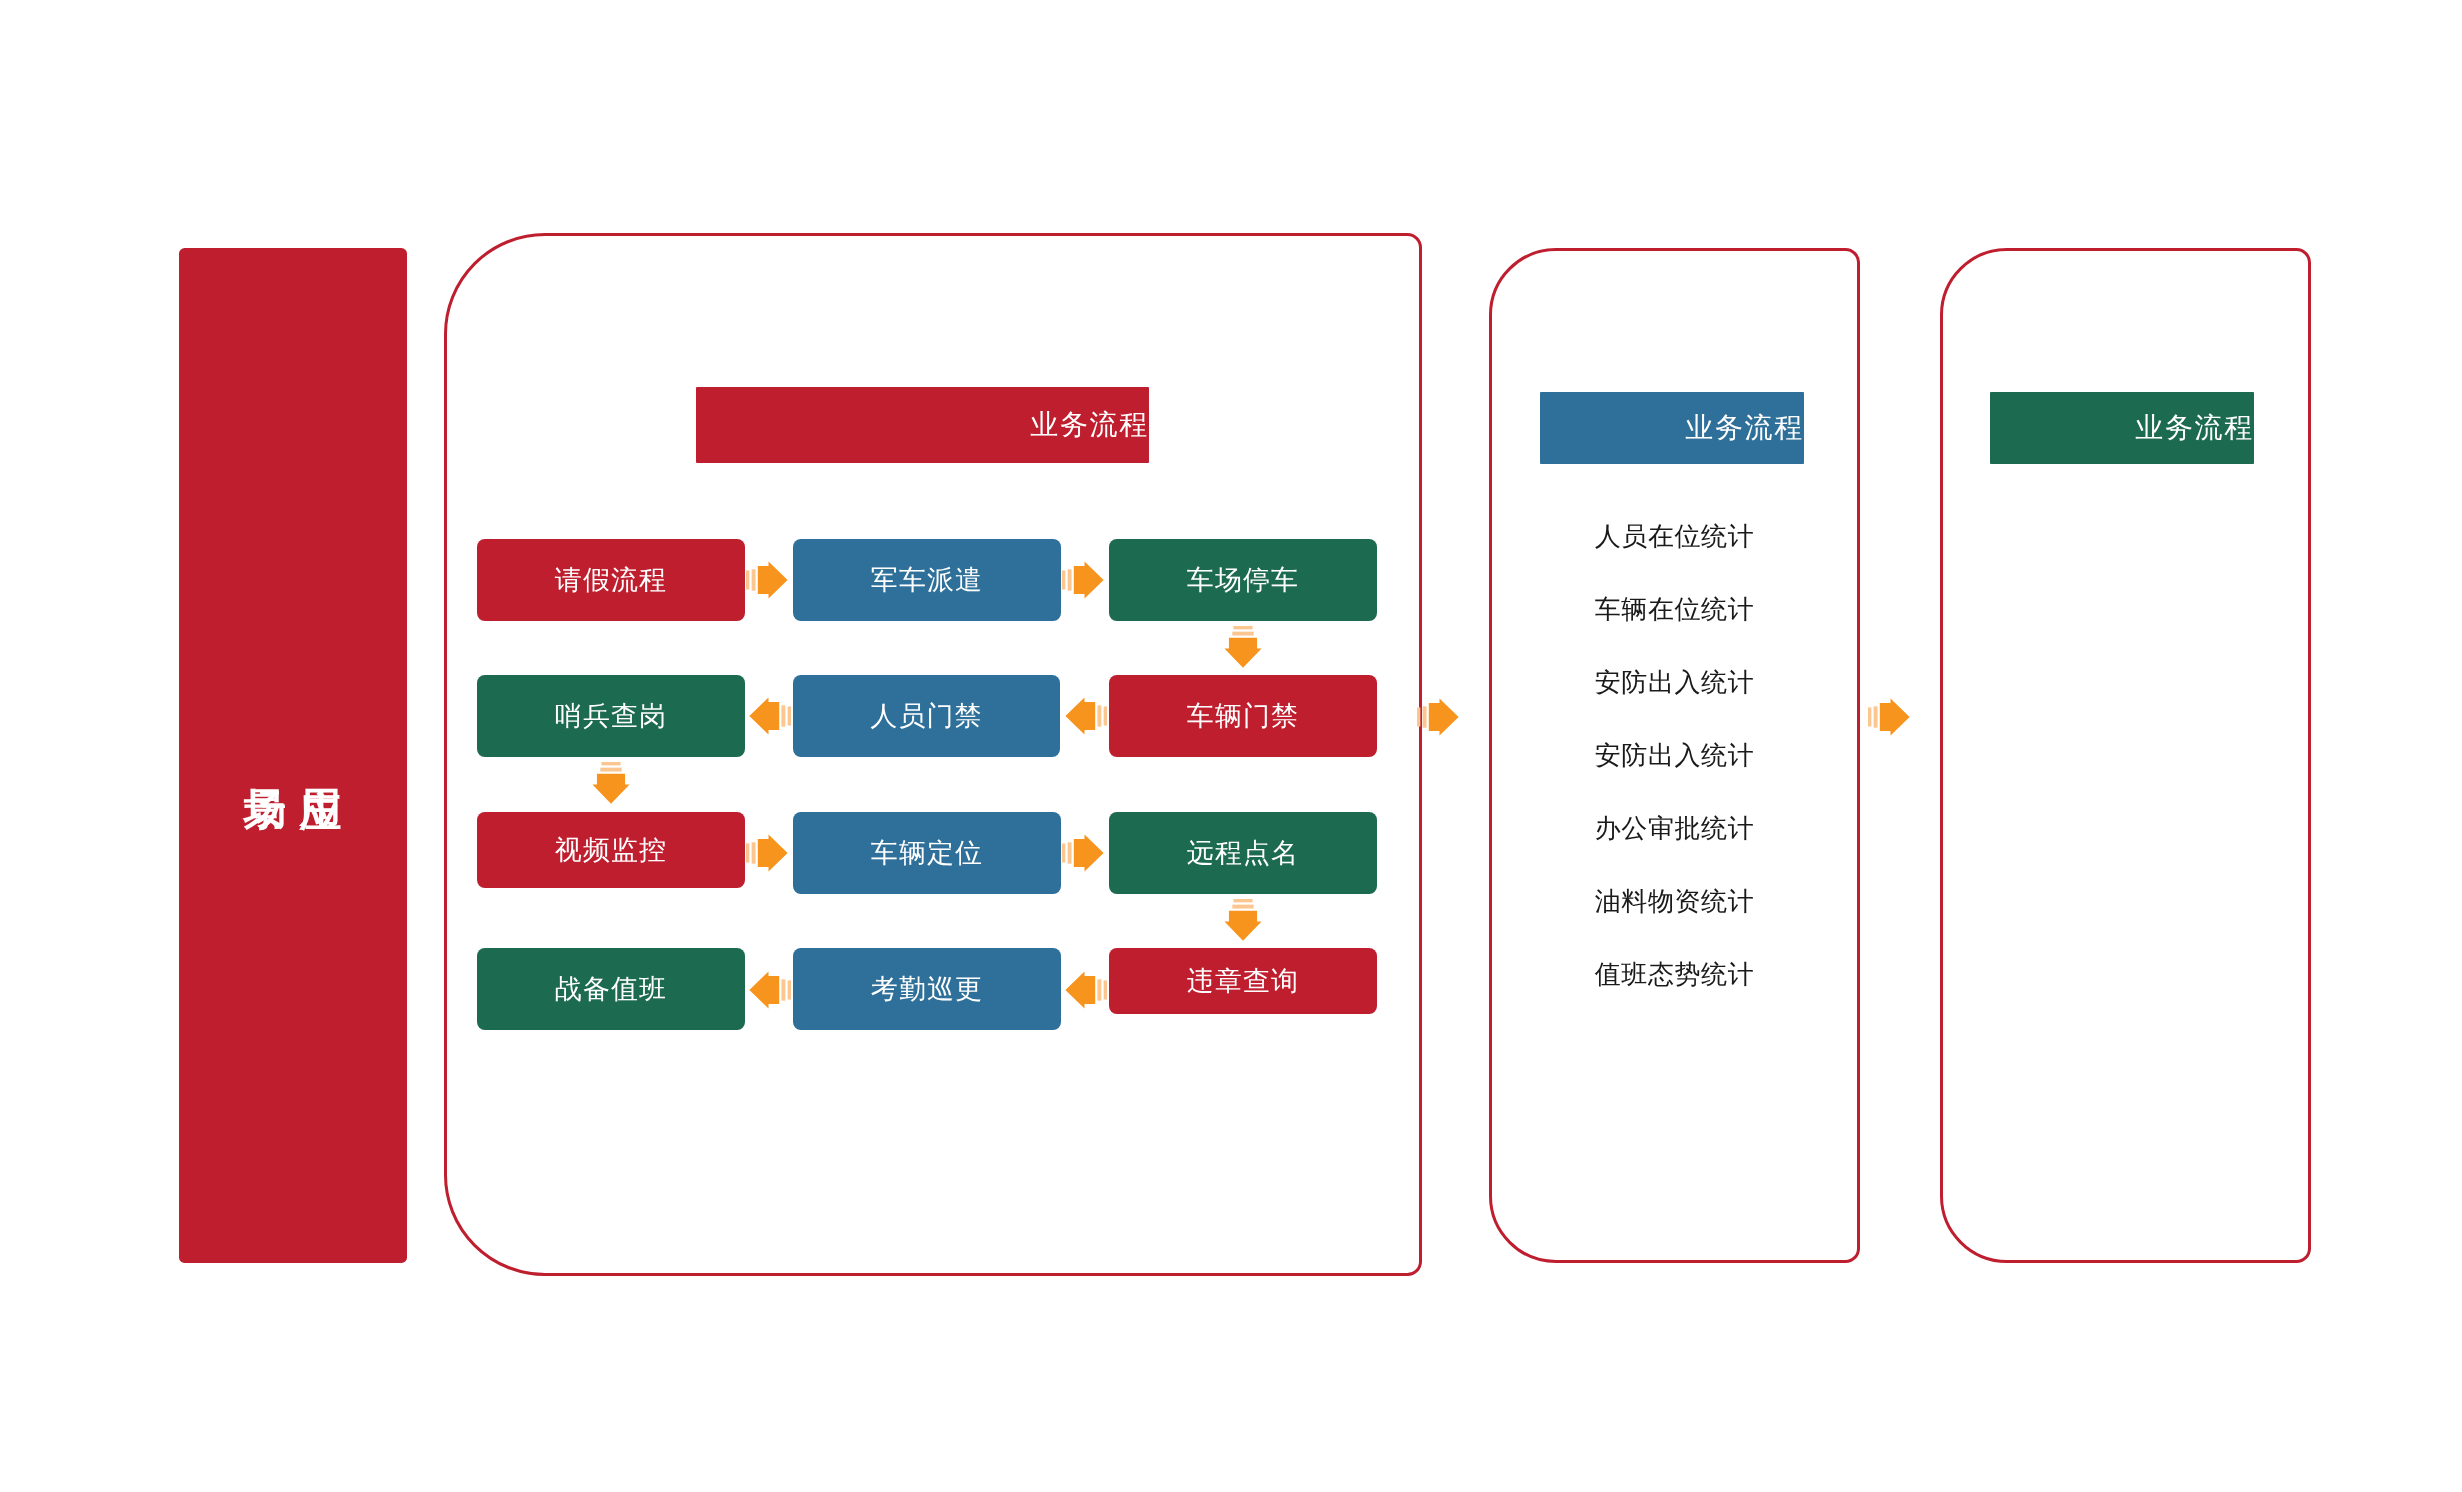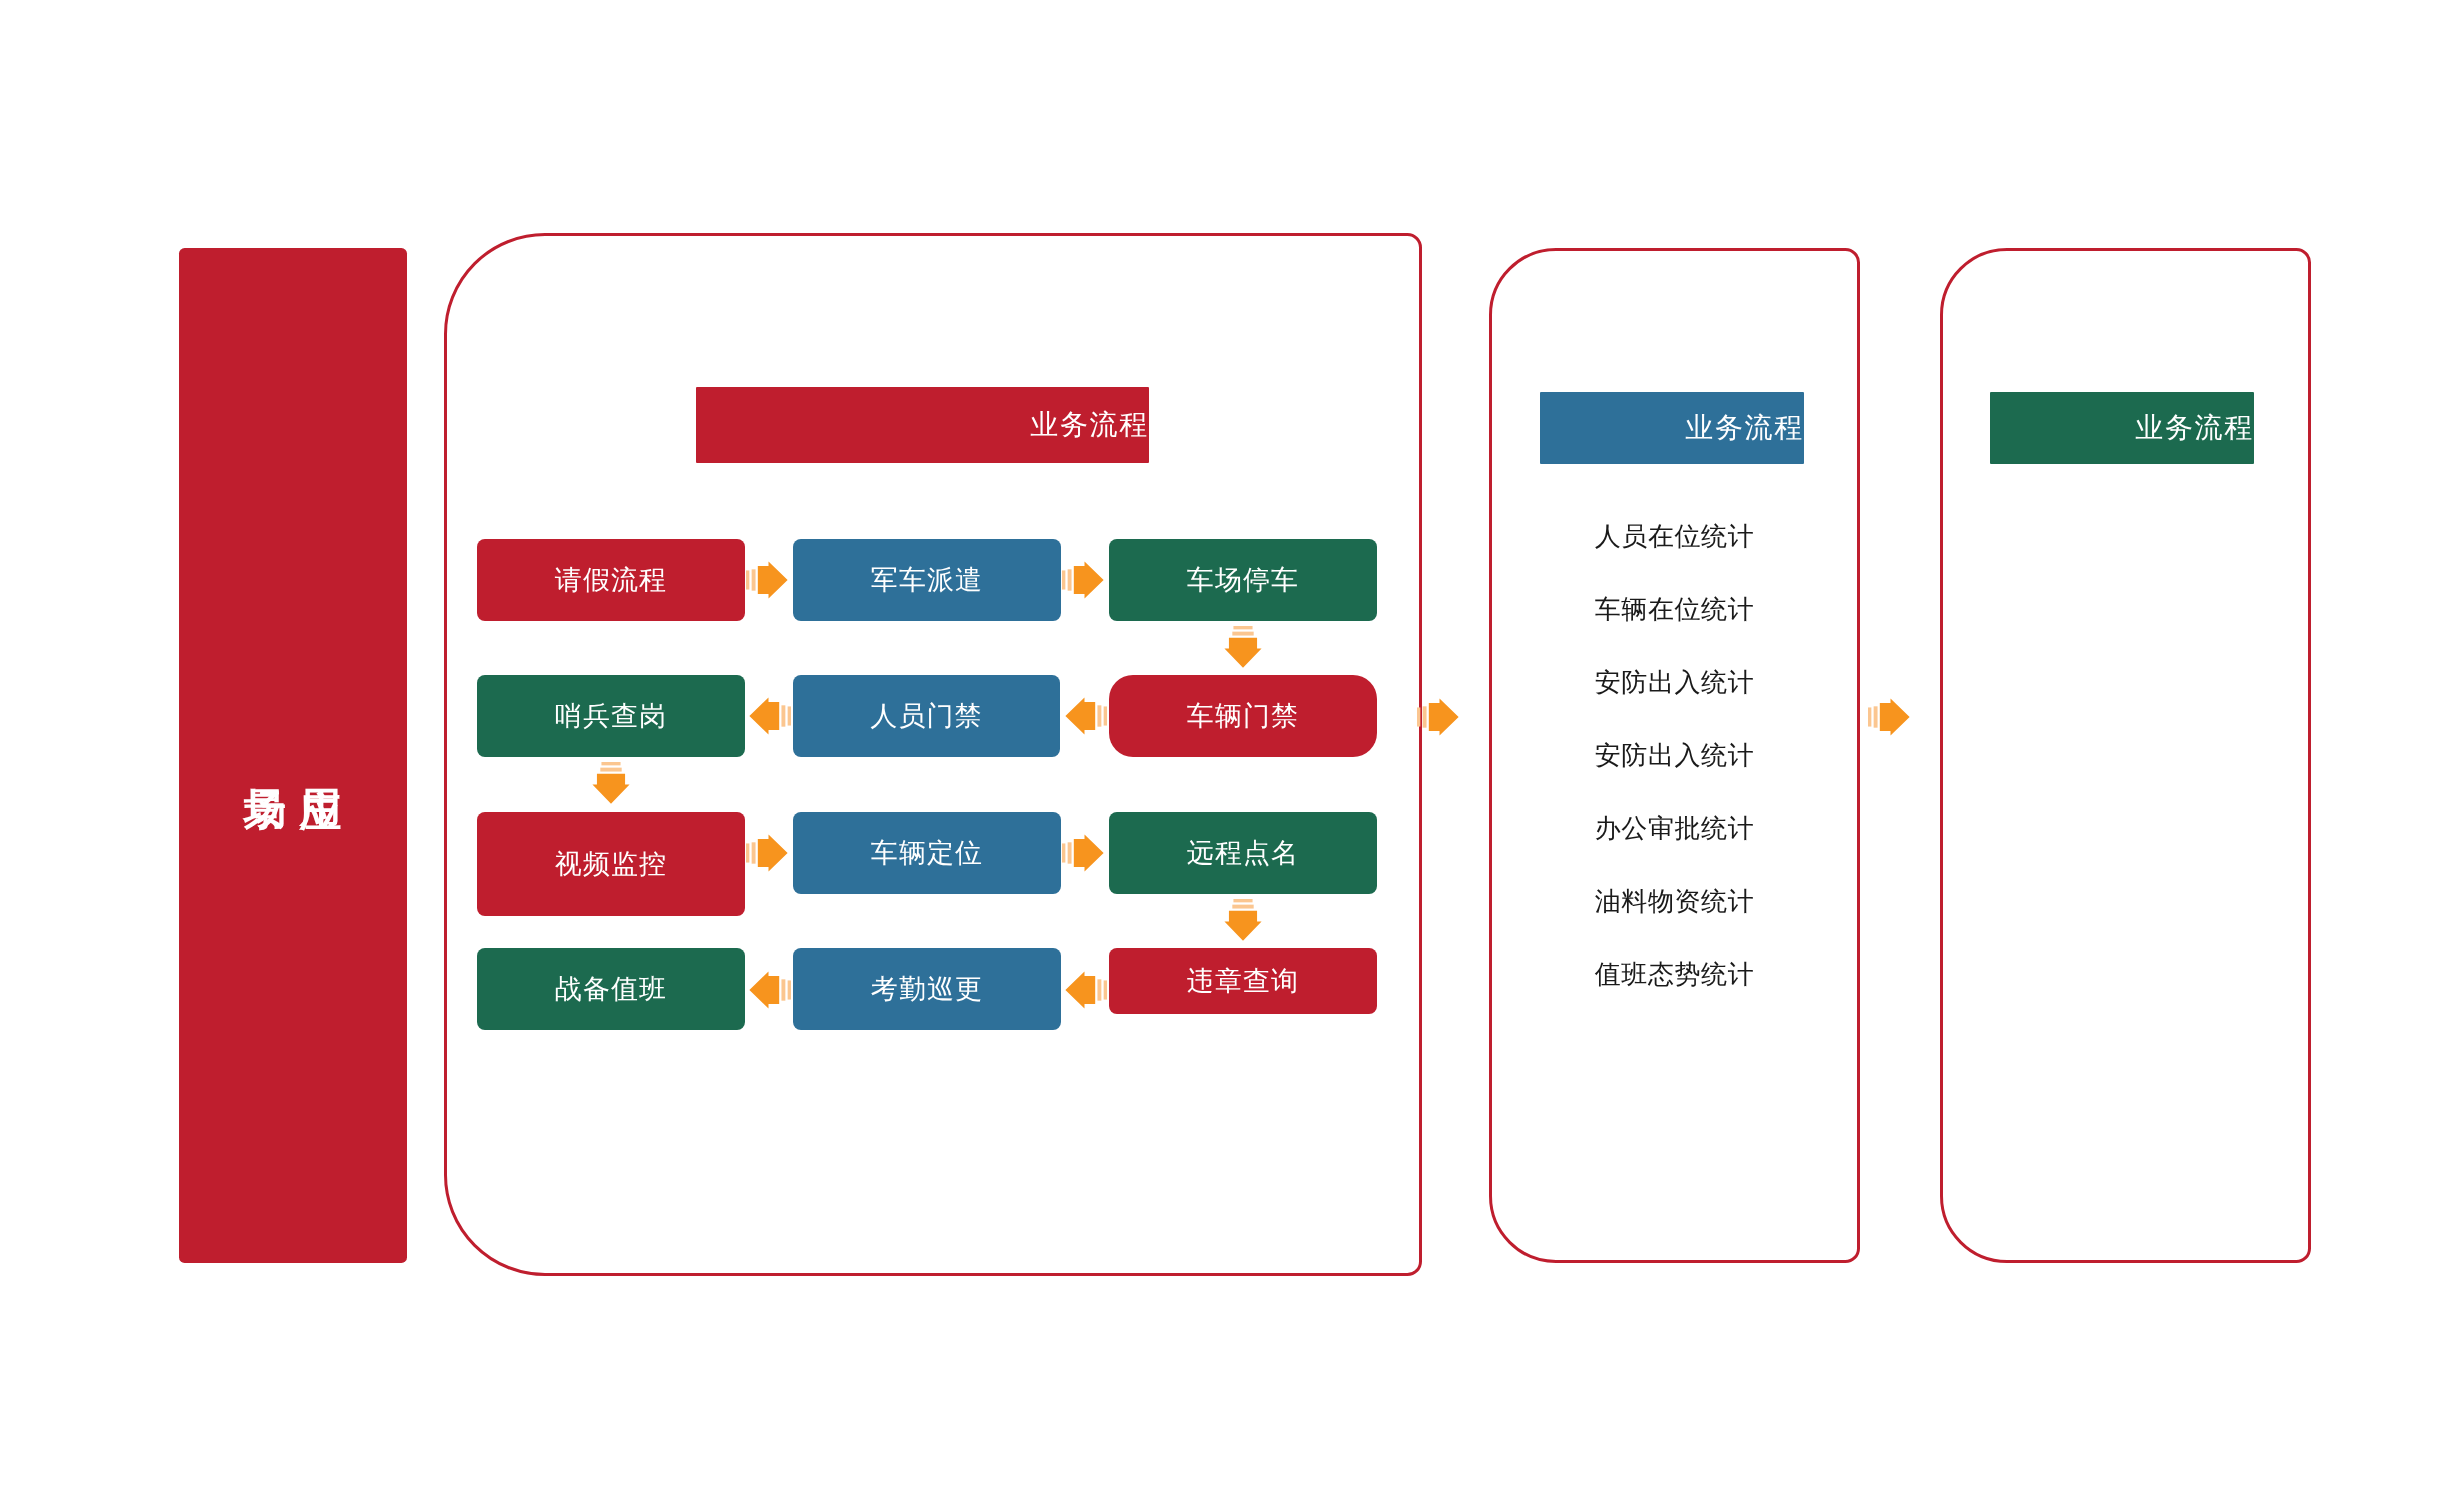--- a/index.html
+++ b/index.html
@@ -180,38 +180,38 @@
         <path d="M10 20 H17 V58 H10 Z" fill="#fbc690"></path>
         <path d="M21 14 H40 V6 L74 39 L40 72 V64 H21 Z" fill="#f7941e"></path>
       </svg>
       </div>
       <div class="flow-box c-green" style="left: 477px; top: 675px; width: 268px; height: 82px;">
         <span>哨兵查岗</span>
       </div>
       <div class="flow-box c-blue" style="left: 793px; top: 675px; width: 267px; height: 82px;">
         <span>人员门禁</span>
       </div>
-      <div class="flow-box c-red" style="left: 1109px; top: 675px; width: 268px; height: 82px; border-radius: 24px;">
+      <div class="flow-box c-red" style="left: 1109px; top: 675px; width: 268px; height: 82px;">
         <span>车辆门禁</span>
       </div>
       <div class="arrow" style="left: 746px; top: 694px;">
       <svg width="45" height="44" viewBox="0 0 80 78">
         <path d="M80 22 H74 V56 H80 Z" fill="#fbc690"></path>
         <path d="M70 20 H63 V58 H70 Z" fill="#fbc690"></path>
         <path d="M59 14 H40 V6 L6 39 L40 72 V64 H59 Z" fill="#f7941e"></path>
       </svg>
       </div>
       <div class="arrow" style="left: 1062px; top: 694px;">
       <svg width="45" height="44" viewBox="0 0 80 78">
         <path d="M80 22 H74 V56 H80 Z" fill="#fbc690"></path>
         <path d="M70 20 H63 V58 H70 Z" fill="#fbc690"></path>
         <path d="M59 14 H40 V6 L6 39 L40 72 V64 H59 Z" fill="#f7941e"></path>
       </svg>
       </div>
-      <div class="flow-box c-red" style="left: 477px; top: 812px; width: 268px; height: 104px;">
+      <div class="flow-box c-red" style="left: 477px; top: 812px; width: 268px; height: 76px;">
         <span>视频监控</span>
       </div>
       <div class="flow-box c-blue" style="left: 793px; top: 812px; width: 268px; height: 82px;">
         <span>车辆定位</span>
       </div>
       <div class="flow-box c-green" style="left: 1109px; top: 812px; width: 268px; height: 82px;">
         <span>远程点名</span>
       </div>
       <div class="arrow" style="left: 746px; top: 831px;">
       <svg width="45" height="44" viewBox="0 0 80 78">

